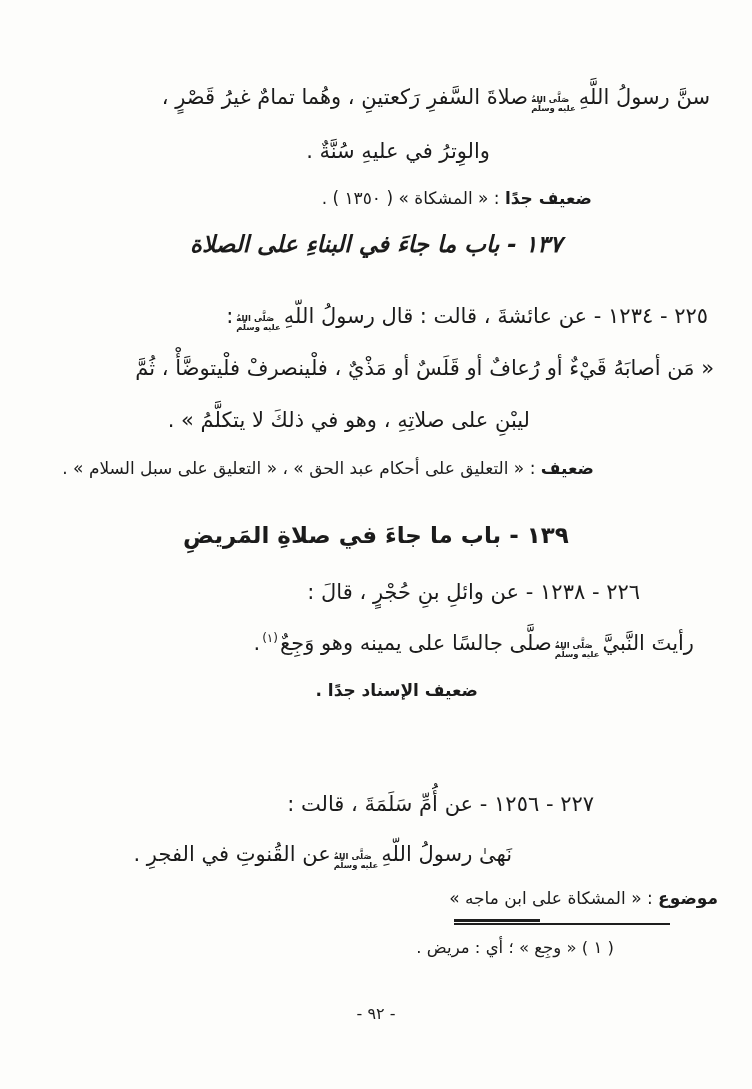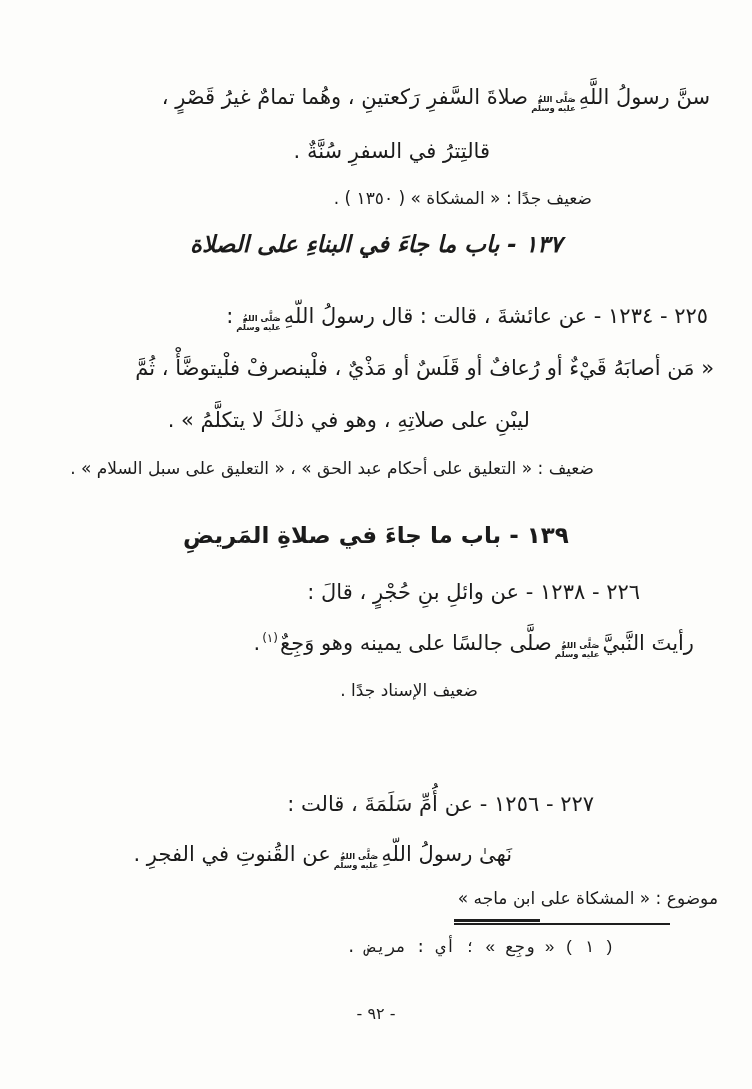--- a/index.html
+++ b/index.html
@@ -12,61 +12,61 @@
     direction:rtl;
     overflow:hidden;
   }
   .line{
     position:absolute;
     white-space:nowrap;
     font-size:21px;
     line-height:1.5;
   }
   .grade{font-size:17px;}
-  .kw{font-weight:normal;}
+  .kw{font-weight:bold;}
   .num{font-weight:normal;}
   .heading{
     position:absolute;left:37px;right:37px;
     text-align:center;
     font-weight:bold;
     font-size:23px;
     white-space:nowrap;
     line-height:1.4;
   }
   .pbuh{
     display:inline-block;
-    text-align:right;
+    text-align:left;
     font-size:8.5px;
     font-weight:bold;
     line-height:1.1;
     vertical-align:-7px;
     margin:0 3px;
     letter-spacing:-0.3px;
   }
   .pbuh span{display:block;}
   .fnref{font-size:12px;vertical-align:super;margin:0 2px;}
   .sep{position:absolute;background:#1e1e1e;}
-  .footnote{font-size:16.5px;font-family:Liberation Mono, monospace;}
+  .footnote{font-size:16.5px;}
   .pagenum{
     position:absolute;left:0;right:0;
     text-align:center;
     font-size:16px;
     letter-spacing:2px;
   }
 </style>
 </head>
 <body>
 
 <div class="page">
 
   <div class="line" style="top:82px;right:42px;">
     <span>سنَّ رسولُ اللَّهِ</span><span class="pbuh"><span>صَلَّى اللهُ</span><span>عليه وسلَّم</span></span><span>صلاةَ السَّفرِ رَكعتينِ ، وهُما تمامٌ غيرُ قَصْرٍ ،</span>
   </div>
   <div class="line" style="top:136px;right:262px;">
-    <span>قالتِترُ في السفرِ سُنَّةٌ .</span>
+    <span>والوِترُ في عليهِ سُنَّةٌ .</span>
   </div>
   <div class="line grade" style="top:186px;right:160px;">
     <span class="kw">ضعيف جدًا</span> <span>: « المشكاة » ( ١٣٥٠ ) .</span>
   </div>
 
   <div class="heading" style="top:228px;font-style:italic;">
     <span>١٣٧ - باب ما جاءَ في البناءِ على الصلاة</span>
   </div>
 
   <div class="line" style="top:301px;right:44px;">

